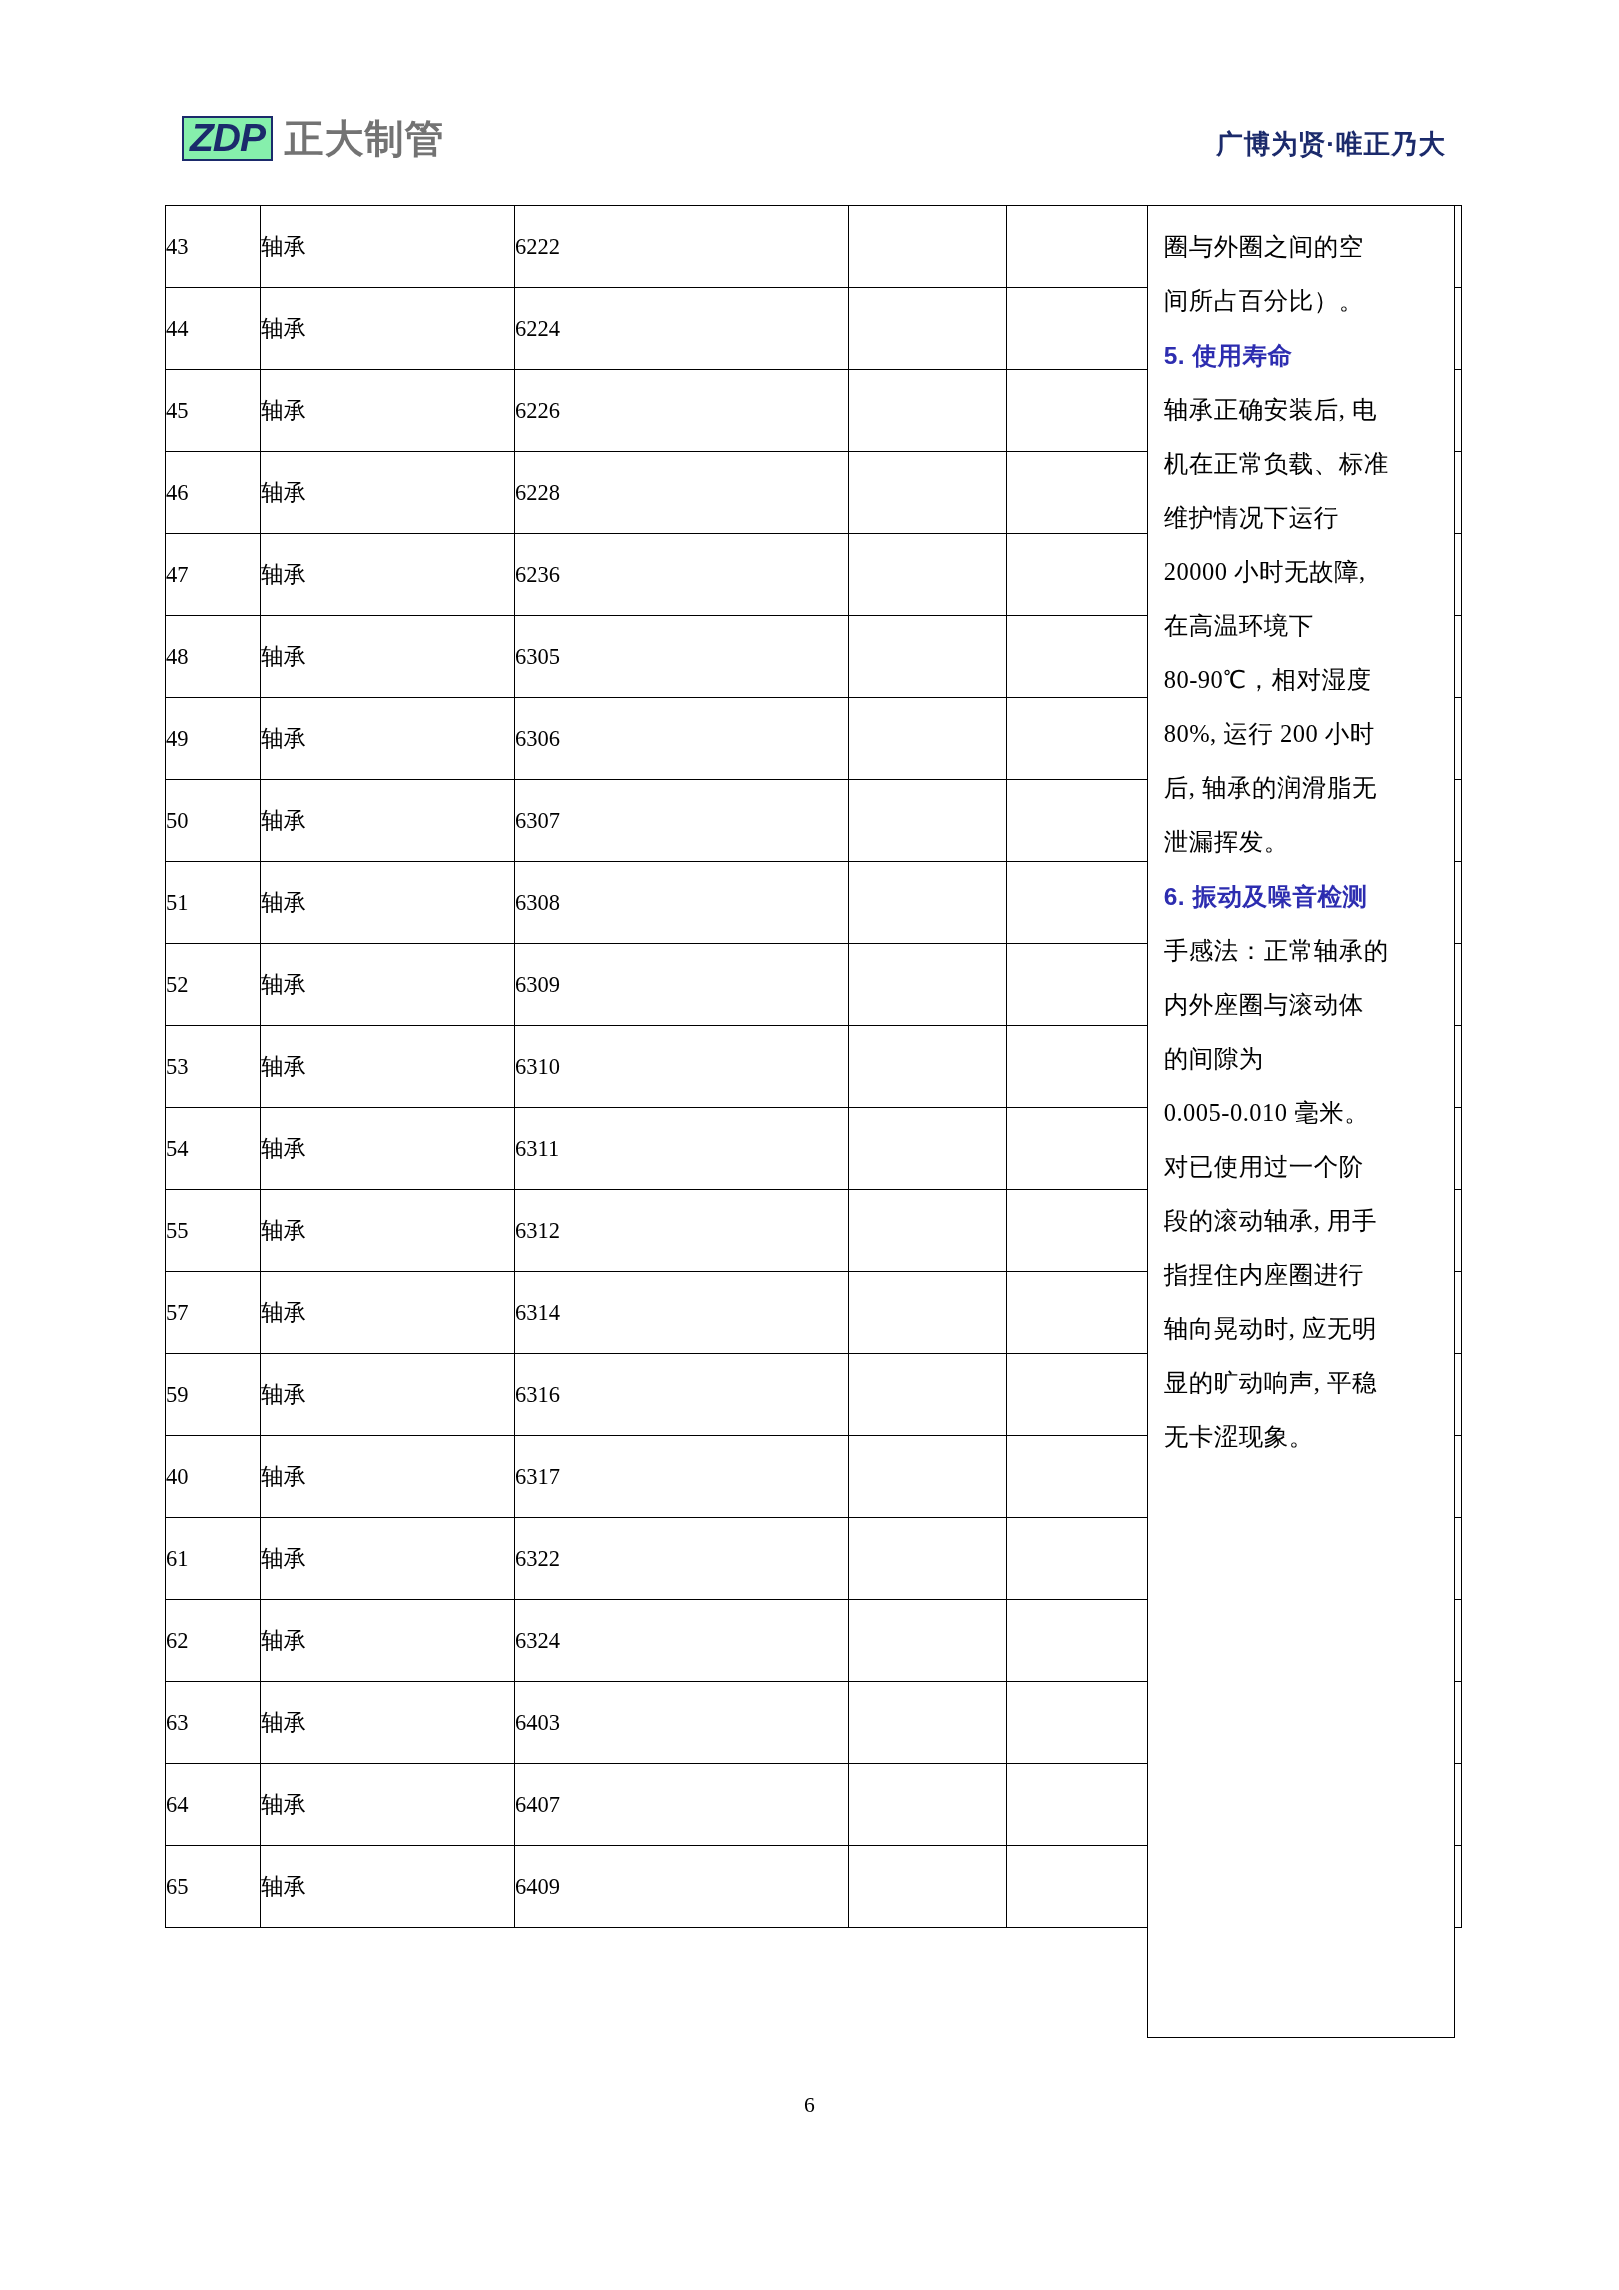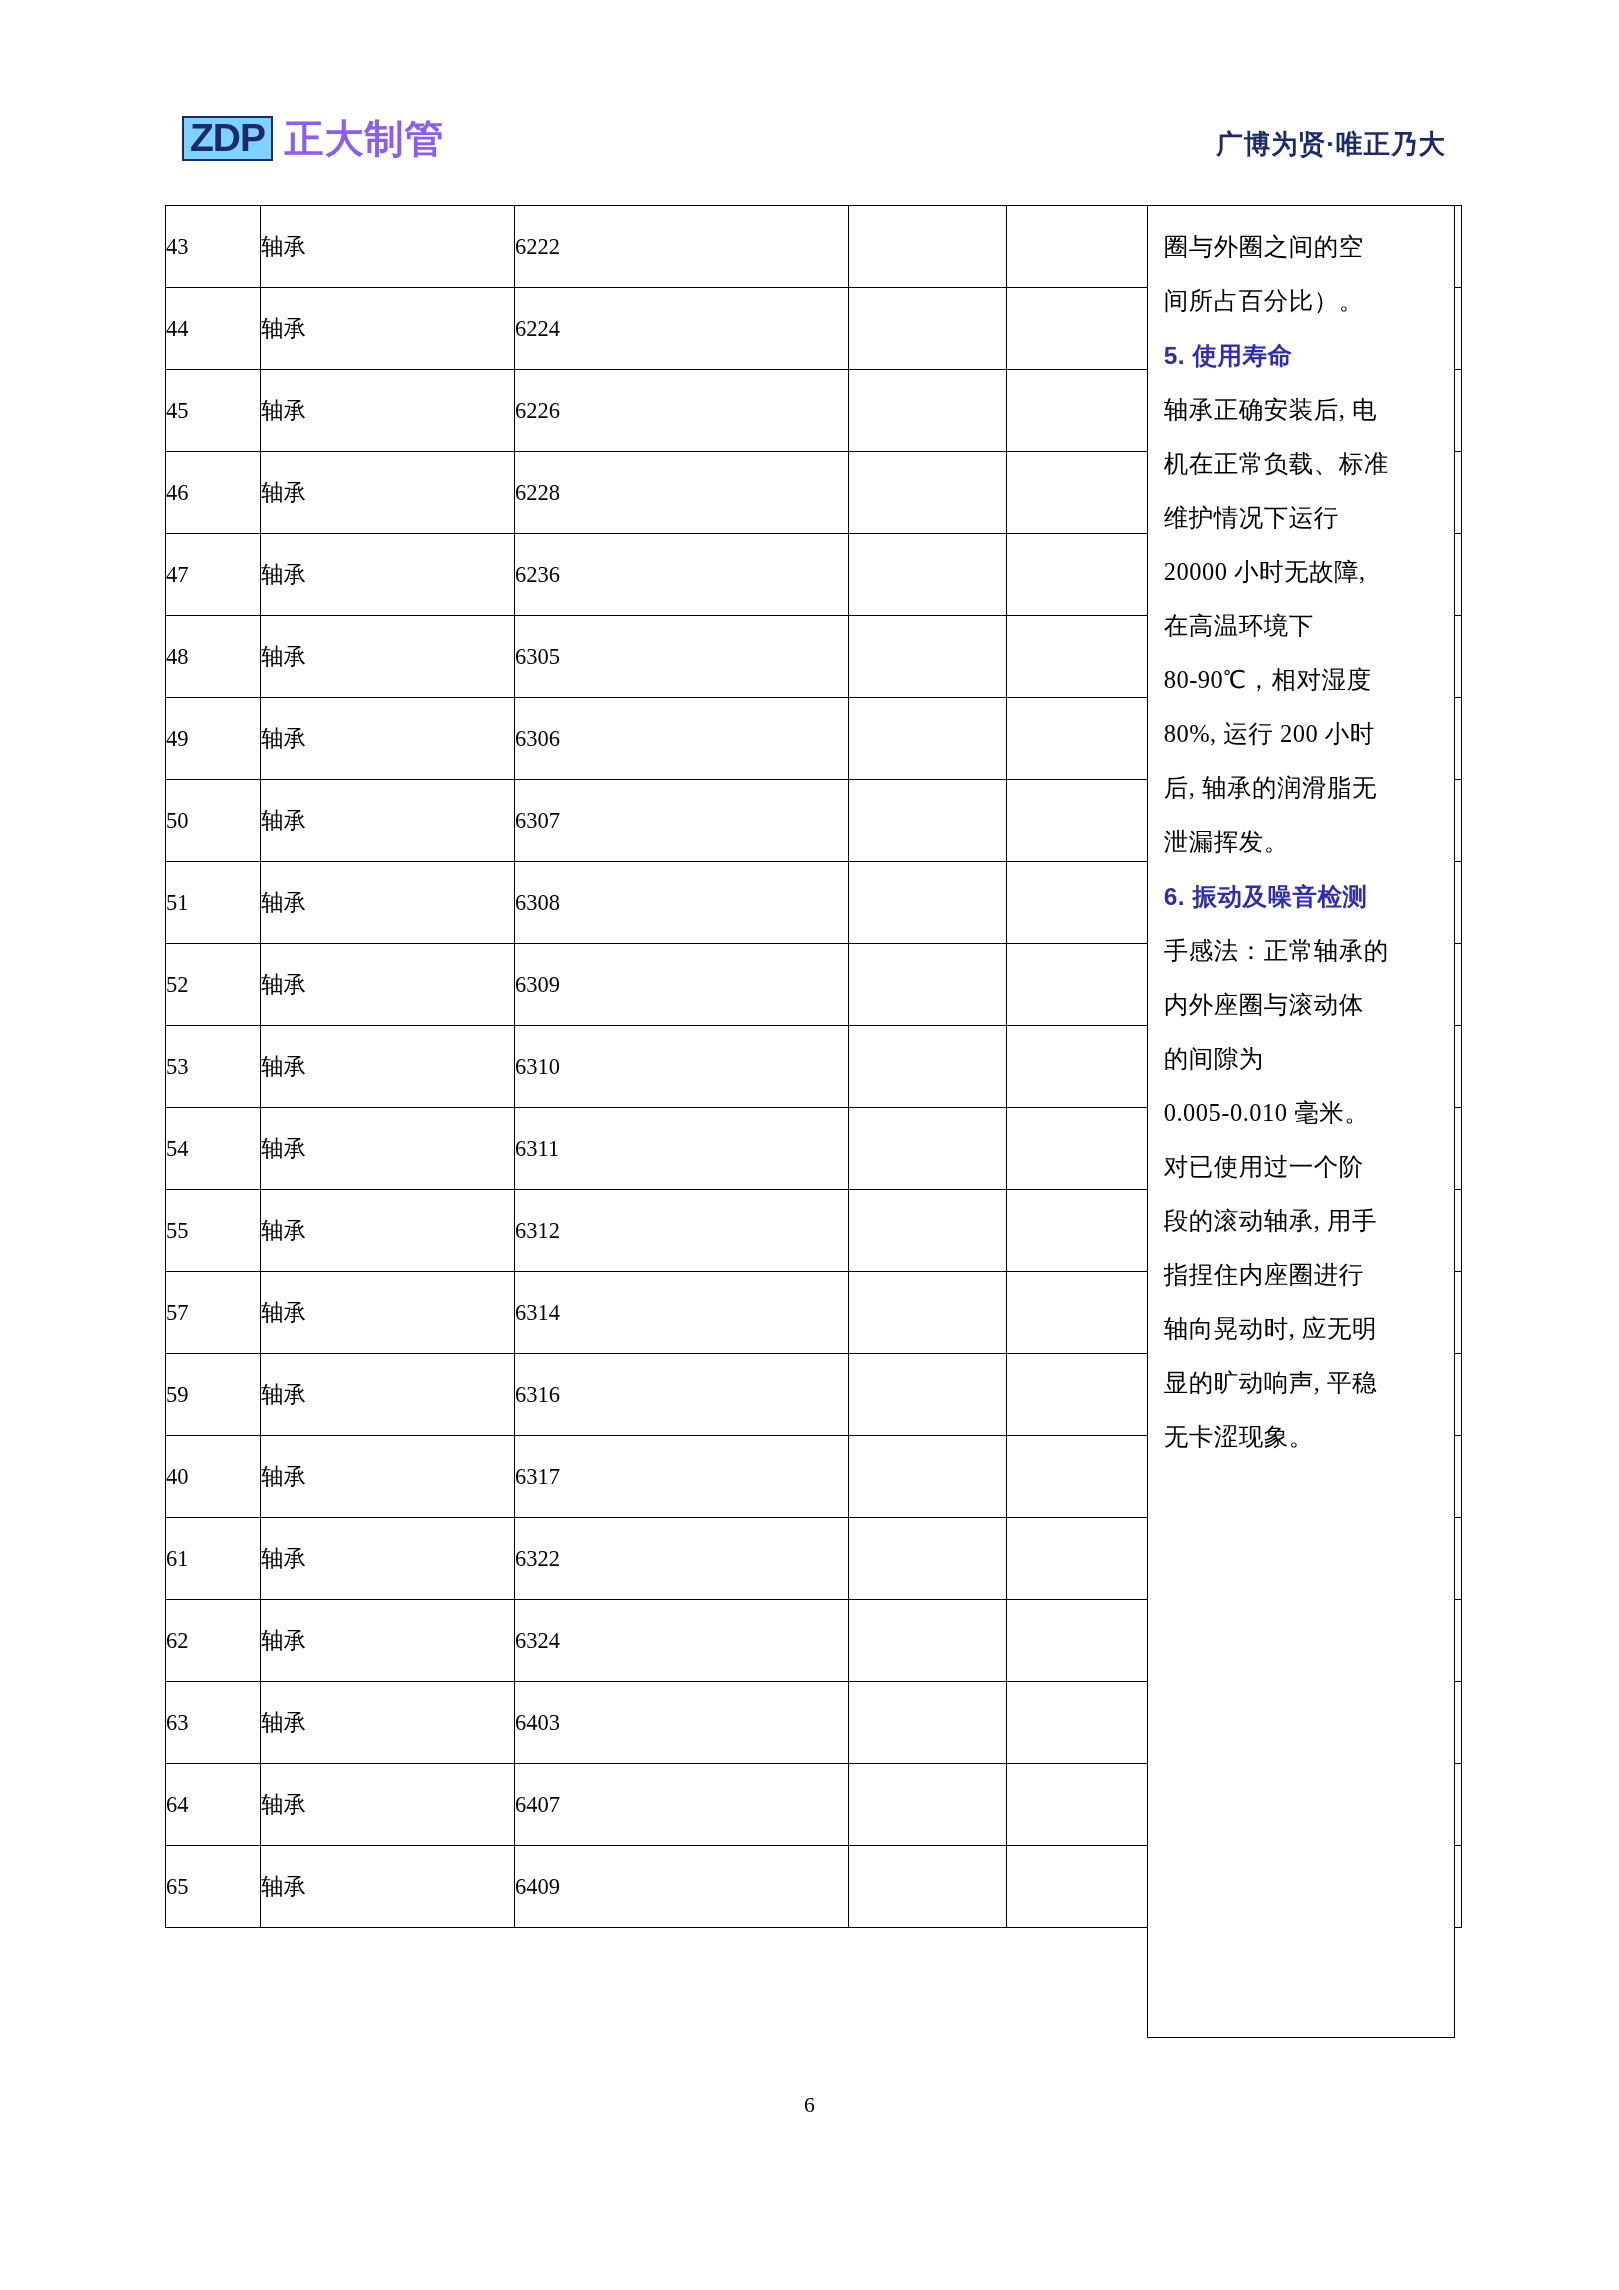--- a/index.html
+++ b/index.html
@@ -38,34 +38,35 @@
   .logo-wrap {
     position: absolute;
     left: 0;
     top: 0;
     display: flex;
     align-items: center;
   }
   .logo-mark {
     font-family: "Liberation Sans", sans-serif;
     font-weight: bold;
+    font-style: italic;
     font-size: 39px;
     color: #1b2a6b;
     letter-spacing: -1px;
     border: 2.9px solid #1b2a6b;
     padding: 0px 5.9px 2px 5.9px;
     line-height: 39px;
-    background: #7dd3fc;
+    background: #86efac;
     position: relative;
   }
   .logo-cn {
     font-family: "Liberation Sans", sans-serif;
     font-weight: bold;
     font-size: 39px;
-    color: #8b5cf6;
+    color: #737373;
     margin-left: 11.8px;
     line-height: 43px;
     letter-spacing: 1px;
   }
   .slogan {
     position: absolute;
     right: 0;
     top: 9.8px;
     font-family: "Liberation Sans", sans-serif;
     font-weight: bold;

